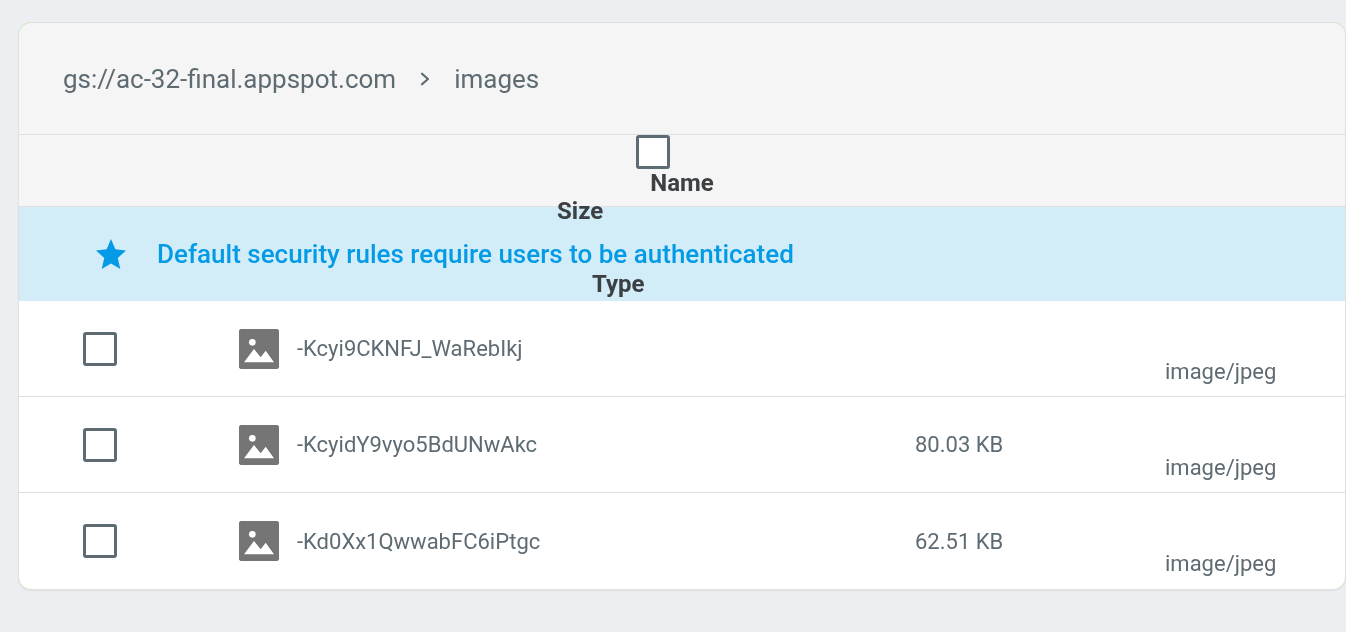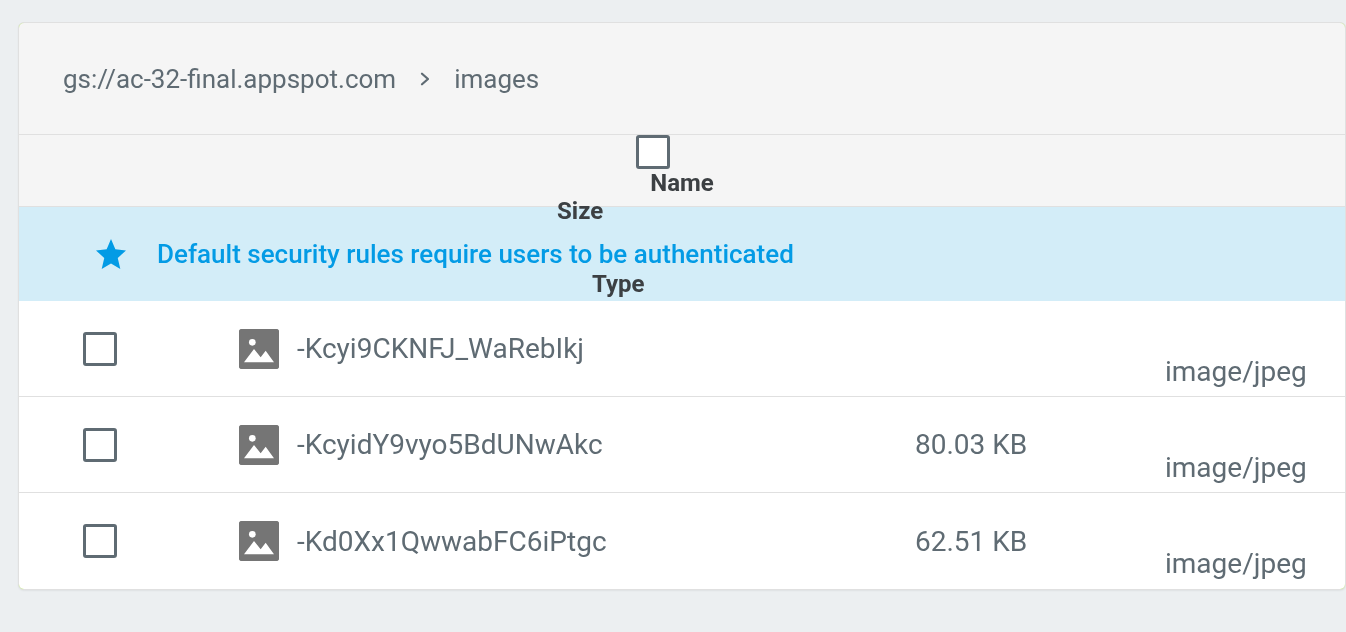--- a/index.html
+++ b/index.html
@@ -11,21 +11,21 @@
       font-family: Roboto, "Helvetica Neue", Arial, sans-serif;
       background: #eceff1;
       width: 1346px;
       height: 632px;
       overflow: hidden;
       padding: 22px 0 0 18px;
     }
     .panel {
       background: #bef264;
       border: 1px solid #e0e0e0;
-      border-radius: 6px;
+      border-radius: 13px;
       box-shadow: 0 1px 2px rgba(0,0,0,0.06);
       overflow: hidden;
     }
     .breadcrumb {
       display: flex;
       align-items: center;
       height: 112px;
       padding: 0 44px;
       background: #f5f5f5;
       border-bottom: 1px solid #e0e0e0;
@@ -99,21 +99,21 @@
     .banner .star svg {
       width: 36px;
       height: 36px;
       fill: #039be5;
     }
     .file-row {
       display: flex;
       align-items: center;
       height: 96px;
       border-bottom: 1px solid #e0e0e0;
-      font-size: 28px;
+      font-size: 22px;
       color: #5f6b73;
       background: #fff;
       cursor: pointer;
     }
     .file-row:last-child {
       border-bottom: none;
     }
     .file-name-cell {
       flex: 1;
       display: flex;

